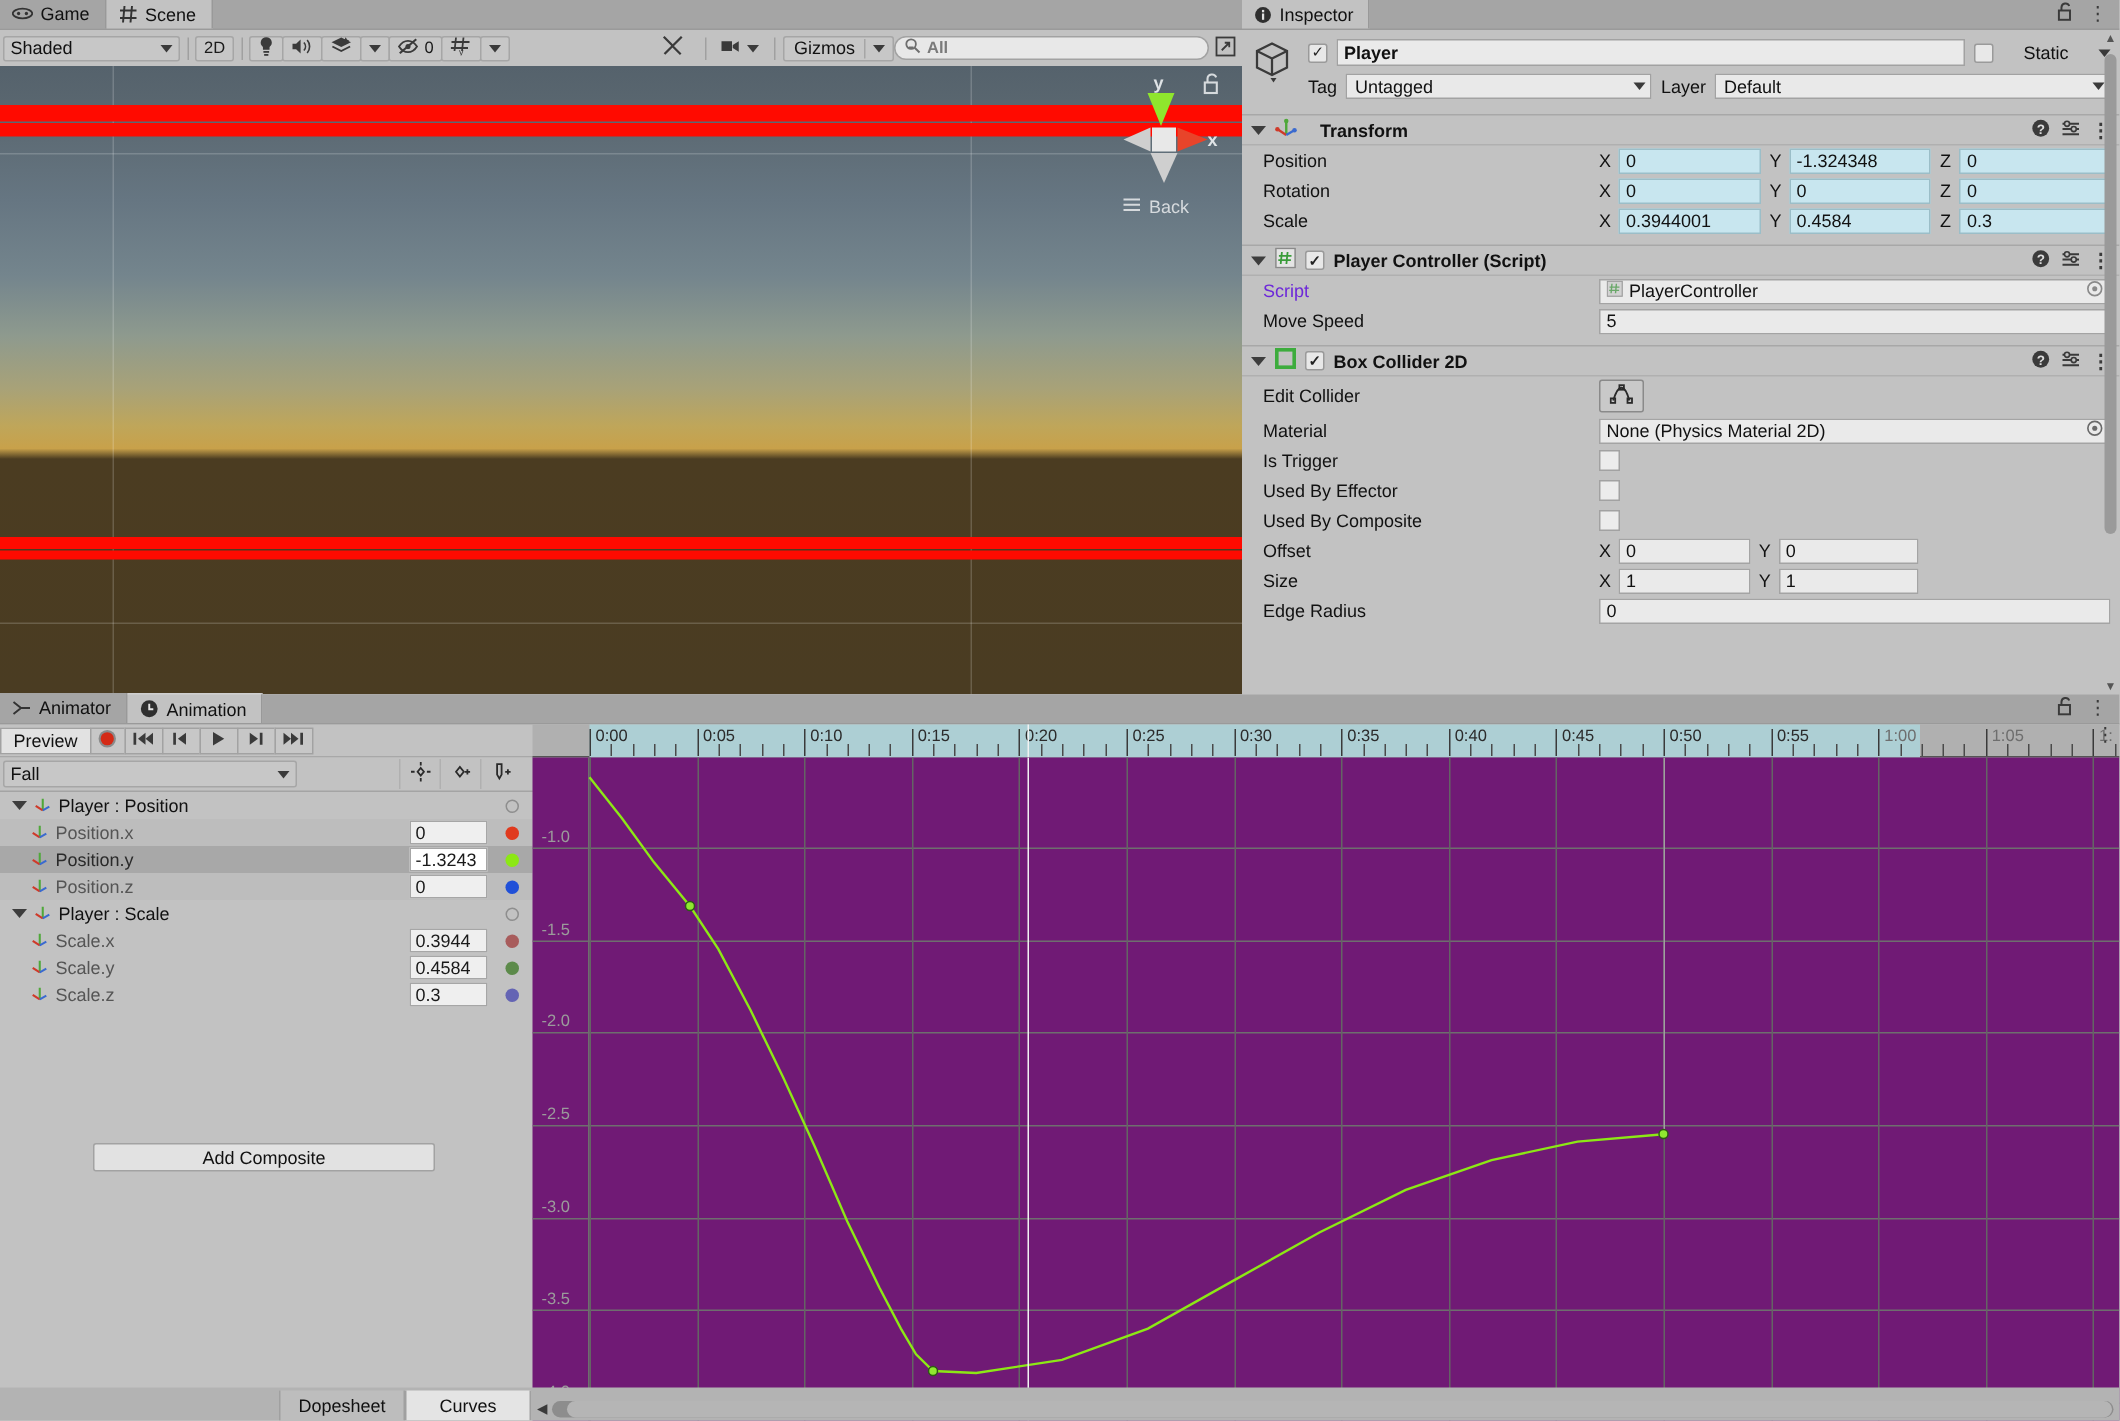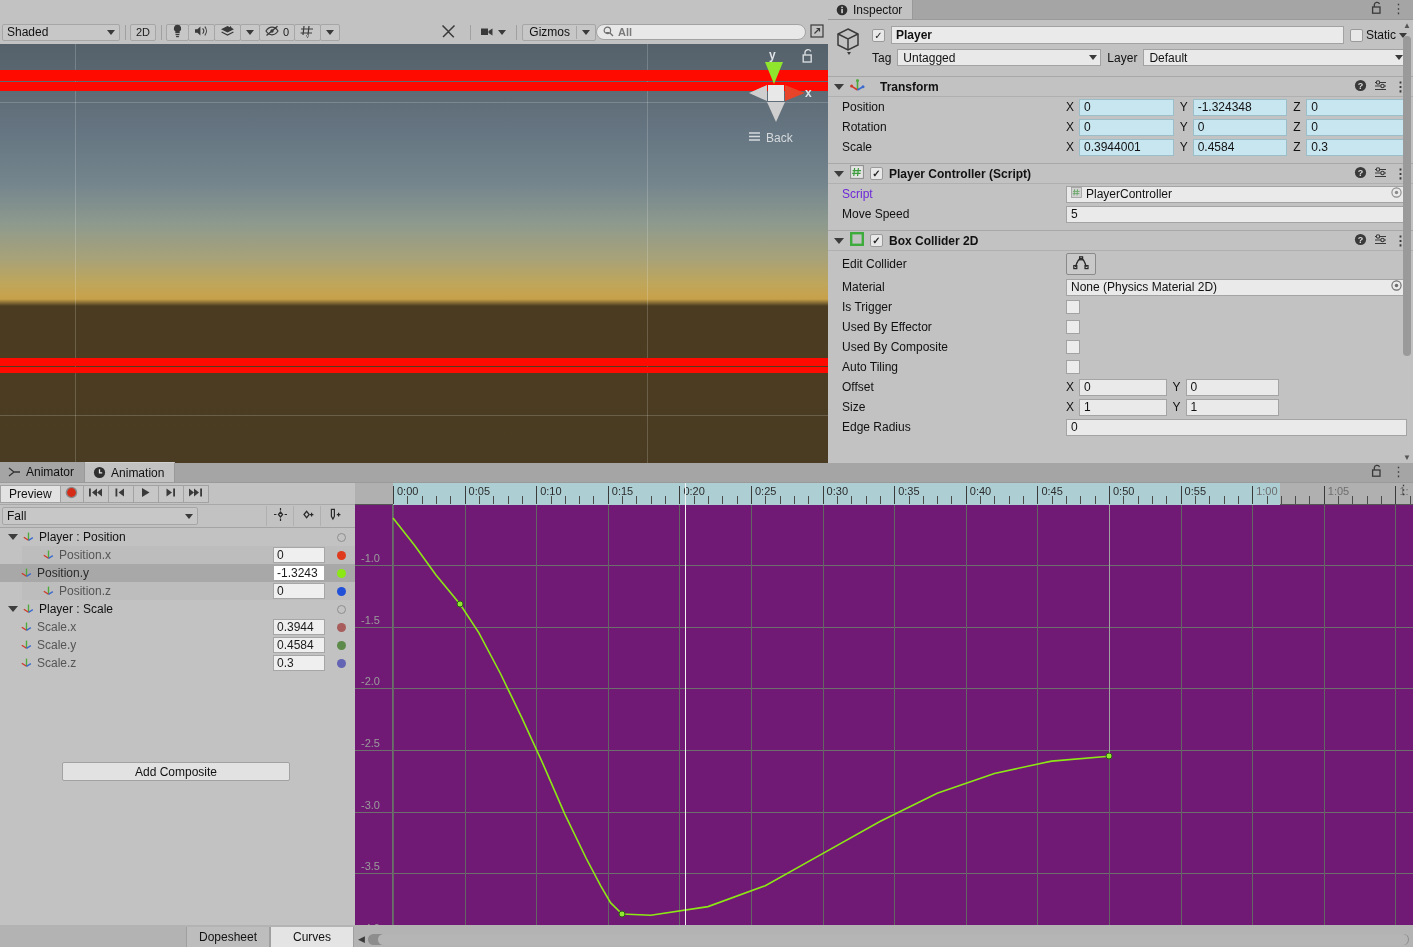--- a/index.html
+++ b/index.html
@@ -80,21 +80,21 @@
   #inspTabs { height: 20px; }
   #inspHeader { display: flex; align-items: flex-start; padding: 6px 6px 0 6px; gap: 6px;
     height: 50px; }
   .cubeIcon { width: 32px; height: 32px; position: relative; flex: 0 0 32px; }
   .nameRow { display: flex; align-items: center; gap: 6px; flex: 1; }
   .ckbox { width: 13px; height: 13px; background: #e8e8e8; border: 1px solid #9a9a9a;
     border-radius: 2px; display: flex; align-items: center; justify-content: center;
     font-size: 10px; color: #222; flex: 0 0 13px; }
   .nameField { flex: 1; height: 18px; background: #eaeaea; border: 1px solid #a2a2a2;
     display: flex; align-items: center; padding: 0 4px; font-weight: bold; font-size: 12px; }
-  .staticWrap { display: flex; align-items: center; gap: 3px; font-size: 12px; }
+  .staticWrap { display: flex; align-items: center; gap: 20px; font-size: 12px; }
   .lblsm { font-size: 12px; }
   .dropdown { height: 17px; background: #e9e9e9; border: 1px solid #a2a2a2;
     display: flex; align-items: center; justify-content: space-between;
     padding: 0 3px 0 5px; font-size: 12px; }
 
   .compHeader {
     height: 21px; background: #c2c2c2; border-top: 1px solid #a8a8a8;
     border-bottom: 1px solid #b0b0b0; display: flex; align-items: center;
     gap: 6px; padding: 0 6px; font-weight: bold; font-size: 12px;
   }
@@ -142,21 +142,21 @@
     justify-content: space-between; padding: 0 4px; font-size: 12px; }
   .keySmBtn { width: 27px; height: 20px; display: flex; align-items: center;
     justify-content: center; border-left: 1px solid #b0b0b0; }
 
   #propList { position: absolute; left: 0; top: 65px; width: 355px; bottom: 22px;
     background: #c2c2c2; }
   .propGroup { height: 18px; display: flex; align-items: center; gap: 4px; padding-left: 4px;
     font-size: 12px; }
   .propItem { height: 18px; display: flex; align-items: center; gap: 4px; padding-left: 20px;
     font-size: 12px; color: #555; }
-  .propItem.alt { background: #bdbdbd; margin-left: 22px; }
+  .propItem.alt { background: #bdbdbd; }
   .propItem.sel { background: #a8a8a8; color: #2a2a2a; }
   .propVal { margin-left: auto; width: 52px; height: 16px; background: #efefef;
     border: 1px solid #a6a6a6; display: flex; align-items: center; padding: 0 3px;
     font-size: 12px; color: #1a1a1a; }
   .propVal.sel { background: #fff; }
   .dot { width: 9px; height: 9px; border-radius: 50%; margin: 0 9px 0 8px; flex: 0 0 9px; }
   .dotring { width: 9px; height: 9px; border-radius: 50%; margin: 0 9px 0 8px;
     border: 1px solid #8e8e8e; flex: 0 0 9px; }
   #addPropBtn { position: absolute; left: 62px; top: 234px; width: 228px; height: 19px;
     background: #e2e2e2; border: 1px solid #a2a2a2; border-radius: 2px;
@@ -194,20 +194,40 @@
   #hscroll .track { flex: 1; height: 11px; background: #8d8d8d; border-radius: 6px;
     position: relative; }
   #hscroll .thumb { position: absolute; left: 10px; top: 0; width: 1030px; height: 11px;
     background: #b5b5b5; border-radius: 6px; }
   .kebab { letter-spacing: 0; font-size: 13px; color: #3a3a3a; line-height: 8px; }
 </style>
 </head>
 <body>
 <div id="root">
 
+<div class="panel tabstrip" id="sceneTabs">
+  <div class="tab">
+    <span class="ic">
+      <svg width="14" height="10" viewBox="0 0 14 10">
+            <ellipse cx="7" cy="5" rx="6.5" ry="3.2" fill="none" stroke="#333" stroke-width="1.2"></ellipse>
+            <circle cx="4.4" cy="5" r="1.1" fill="#333"></circle>
+            <circle cx="9.6" cy="5" r="1.1" fill="#333"></circle>
+          </svg>
+    </span>
+    <span>Game</span>
+  </div>
+  <div class="tab active">
+    <span class="ic">
+      <svg width="13" height="13" viewBox="0 0 13 13">
+            <path d="M4 1 L3 12 M9 1 L8 12 M1 4 L12 4 M1 9 L12 9" stroke="#333" stroke-width="1.3" fill="none"></path>
+          </svg>
+    </span>
+    <span>Scene</span>
+  </div>
+</div>
 
 <div class="panel" id="sceneToolbar">
   <div class="shadedSel">
     <span>Shaded</span>
     <span class="caret"></span>
   </div>
   <div class="sepv"></div>
   <div class="tbtn">
         <span>2D</span>
       </div>
@@ -613,24 +633,20 @@
   <div class="row">
     <span class="rlabel">Is Trigger</span>
     <div class="chk2"></div>
   </div>
   <div class="row">
     <span class="rlabel">Used By Effector</span>
     <div class="chk2"></div>
   </div>
   <div class="row">
     <span class="rlabel">Used By Composite</span>
-    <div class="chk2"></div>
-  </div>
-  <div class="row">
-    <span class="rlabel">Auto Tiling</span>
     <div class="chk2"></div>
   </div>
   <div class="row">
     <span class="rlabel">Offset</span>
     <div class="vec3" style="max-width:213px">
       <div class="ax">
             <span class="axl">X</span>
             <div class="field">
               <span>0</span>
             </div>

